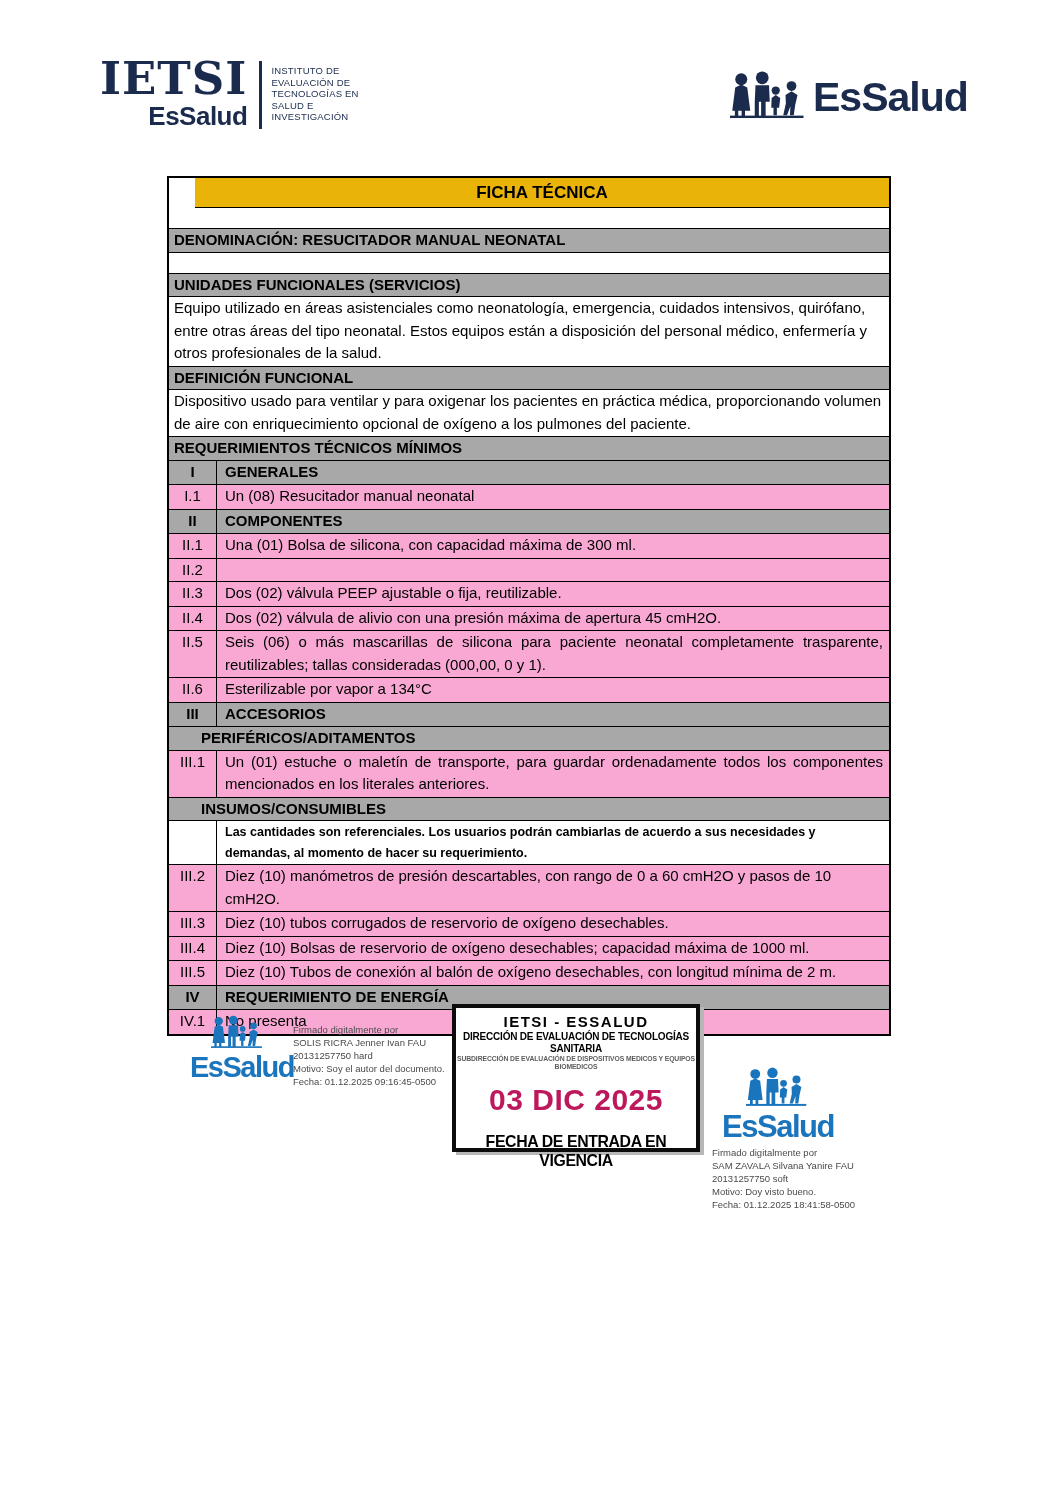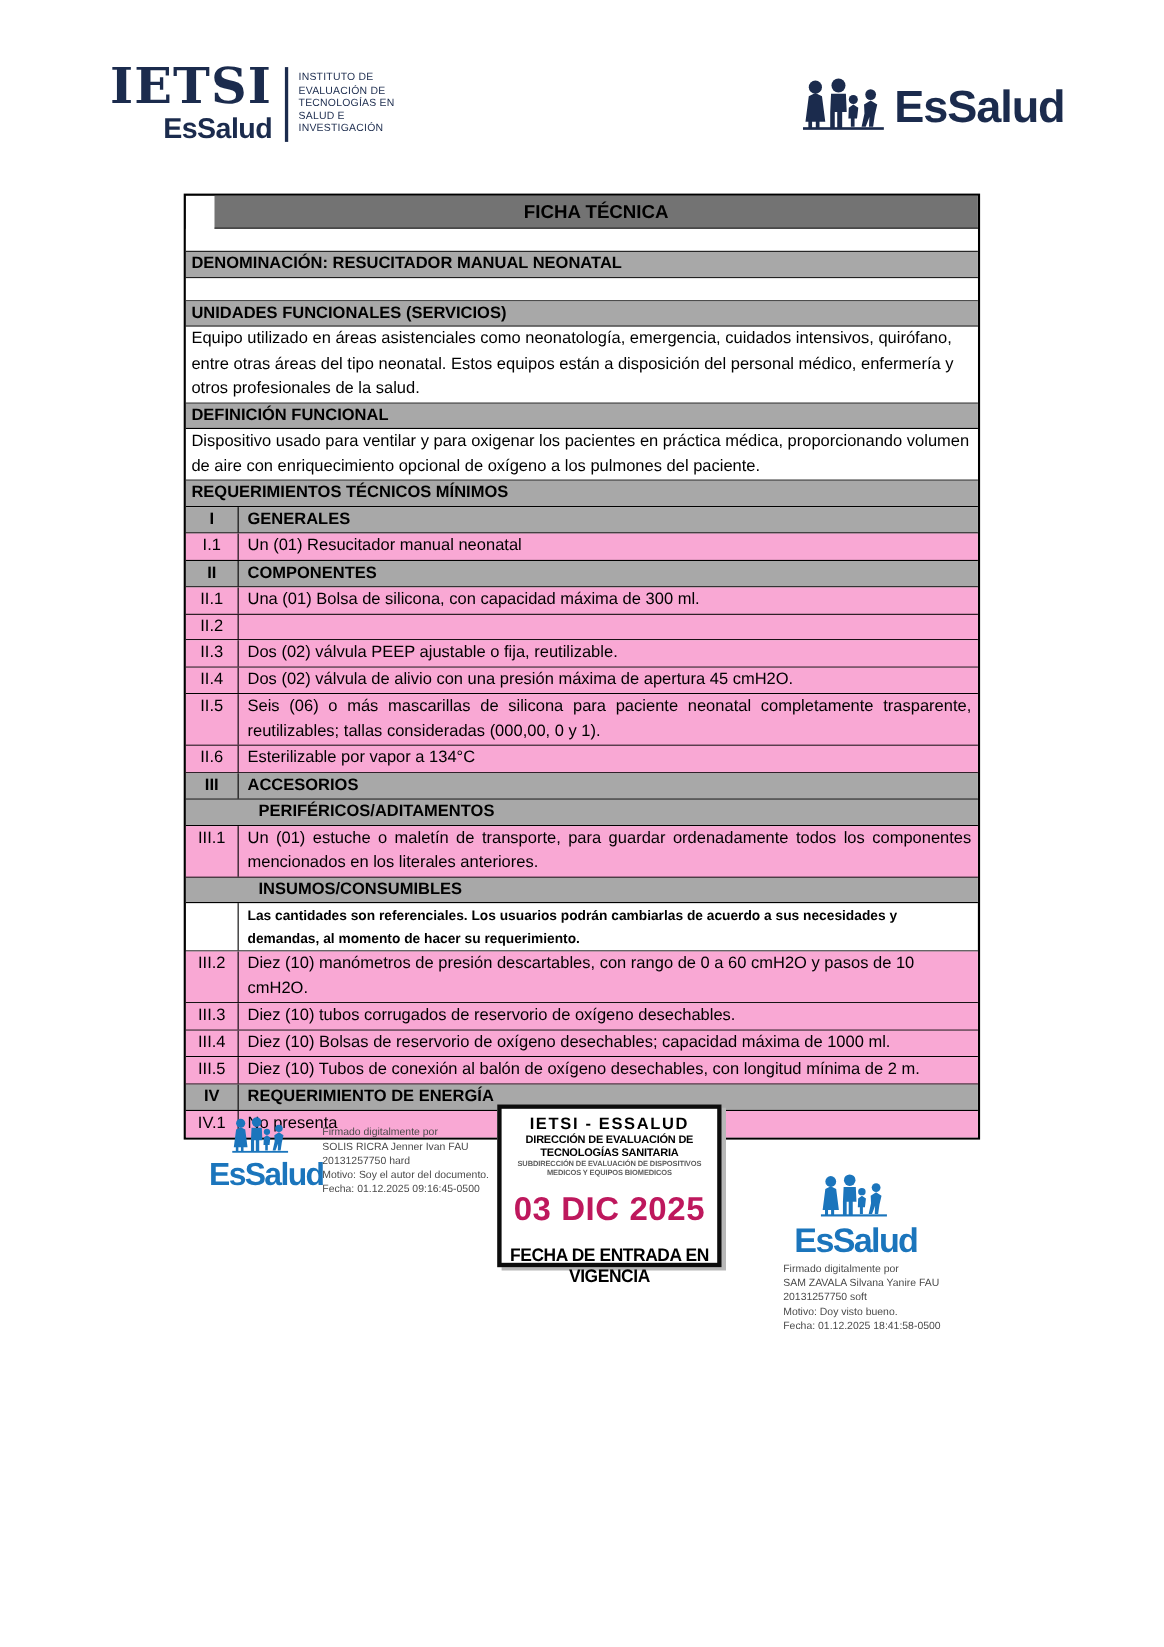--- a/index.html
+++ b/index.html
@@ -17,42 +17,42 @@
   .ietsi-rule { width:3px; background:#1b2b4d; height:68px; margin:5px 9px 0 12px; }
   .ietsi-institute { font-size:9.5px; line-height:11.6px; font-weight:500; padding-top:9px; letter-spacing:0.2px; }
   .essalud-top { position:absolute; left:730px; top:70px; display:flex; align-items:flex-end; color:#1b2b4d; }
   .essalud-top svg { width:78px; height:50px; }
   .essalud-top .brand { font-size:41px; font-weight:700; letter-spacing:-1px; line-height:46px; margin-left:5px; }
 
   
   .ficha-table { position:absolute; left:167px; top:176px; width:724px; border:2px solid #000; background:#fff; }
   .row { display:flex; border-bottom:1.5px solid #000; font-size:15px; line-height:22.5px; }
   .row:last-child { border-bottom:none; }
-  .row.title { background:#737373; justify-content:center; font-weight:700; font-size:17px; line-height:29px;margin-left:26px; }
+  .row.title { background:#eab308; justify-content:center; font-weight:700; font-size:17px; line-height:29px;margin-left:26px; }
   .row.spacer { height:21px; background:#fff; }
   .row.header { background:#a8a8a8; font-weight:700; padding-left:5px; }
-  .row.subheader { background:#a8a8a8; font-weight:700; padding-left:66px; }
+  .row.subheader { background:#a8a8a8; font-weight:700; padding-left:32px; }
   .row.body-row { background:#fff; padding:0 5px 1px 5px; }
   .num { width:48px; flex:0 0 48px; text-align:center; border-right:1.5px solid #000; }
   .txt { flex:1; padding:0 6px 1px 8px; }
   .row.section { background:#a8a8a8; font-weight:700; }
   .row.item { background:#f9a8d4; }
   .row.note .txt { font-size:12.5px; font-weight:700; line-height:20.5px; padding-top:1px; }
   .just { text-align:justify; }
 
   
   .sig { color:#4a4a4a; font-size:9.5px; line-height:13px; }
   .blue { color:#1b75bc; }
   .sig-left { position:absolute; left:190px; top:1014px; display:flex; }
   .sig-left .logo { width:96px; text-align:center; }
   .sig-left .logo svg { width:54px; height:36px; }
   .sig-left .brand { font-size:29px; font-weight:700; letter-spacing:-1.5px; line-height:28px; }
   .sig-left .lines { margin-left:7px; padding-top:9px; }
 
-  .stamp { position:absolute; left:452px; top:1004px; width:204px; height:148px;
+  .stamp { position:absolute; left:452px; top:1004px; width:248px; height:148px;
            border:4px solid #0c0c0c; background:#fff; text-align:center; padding-top:5px;
            box-shadow:4px 3px 0 #b7b7b7; }
   .stamp .org { font-size:15px; font-weight:700; letter-spacing:1.5px; line-height:18px; }
   .stamp .dir { font-size:10px; font-weight:700; line-height:12px; letter-spacing:-0.2px; }
   .stamp .subdir { font-size:6.8px; font-weight:700; color:#5d5d5d; line-height:8px; letter-spacing:-0.1px; }
   .stamp .date { font-size:30px; font-weight:800; color:#be185d; letter-spacing:0.5px; margin-top:13px; line-height:32px; }
   .stamp .caption { font-size:16.5px; font-weight:700; letter-spacing:-0.4px; margin-top:16px;
                     transform:scaleX(0.96); transform-origin:center; }
 
   .sig-right { position:absolute; left:712px; top:1066px; width:180px; }
@@ -111,21 +111,21 @@
     <div class="row body-row">Equipo utilizado en áreas asistenciales como neonatología, emergencia, cuidados intensivos, quirófano, entre otras áreas del tipo neonatal. Estos equipos están a disposición del personal médico, enfermería y otros profesionales de la salud.</div>
     <div class="row header">DEFINICIÓN FUNCIONAL</div>
     <div class="row body-row">Dispositivo usado para ventilar y para oxigenar los pacientes en práctica médica, proporcionando volumen de aire con enriquecimiento opcional de oxígeno a los pulmones del paciente.</div>
     <div class="row header">REQUERIMIENTOS TÉCNICOS MÍNIMOS</div>
     <div class="row section">
       <div class="num">I</div>
       <div class="txt">GENERALES</div>
     </div>
     <div class="row item">
       <div class="num">I.1</div>
-      <div class="txt">Un (01) Resucitador manual neonatal</div>
+      <div class="txt">Un (08) Resucitador manual neonatal</div>
     </div>
     <div class="row section">
       <div class="num">II</div>
       <div class="txt">COMPONENTES</div>
     </div>
     <div class="row item">
       <div class="num">II.1</div>
       <div class="txt">Una (01) Bolsa de silicona, con capacidad máxima de 300 ml.</div>
     </div>
     <div class="row item">

